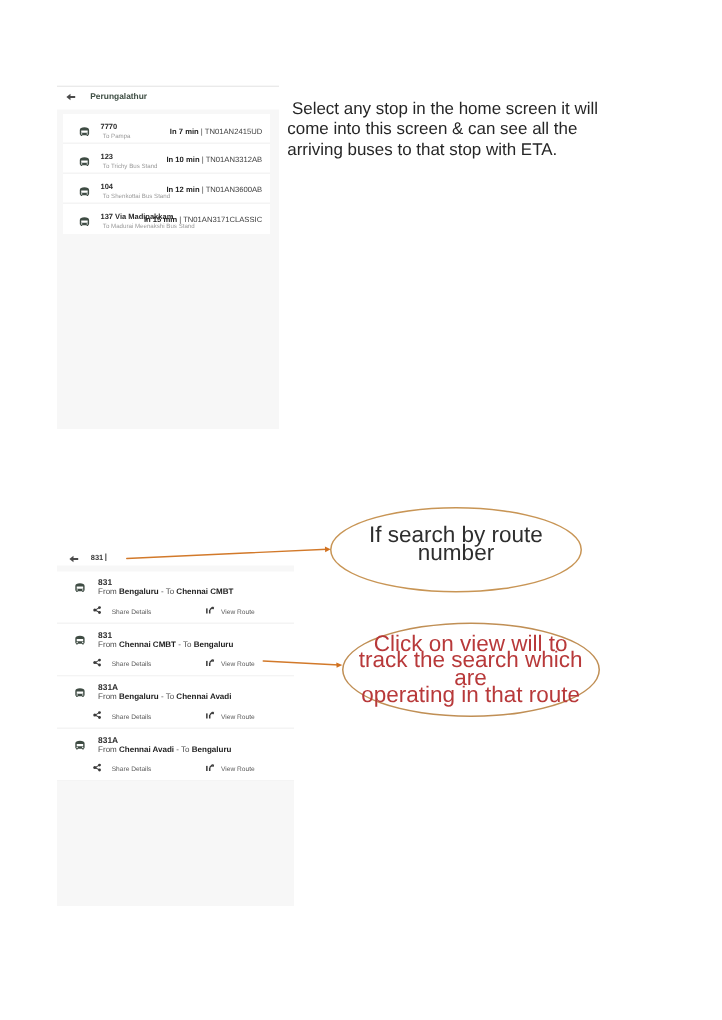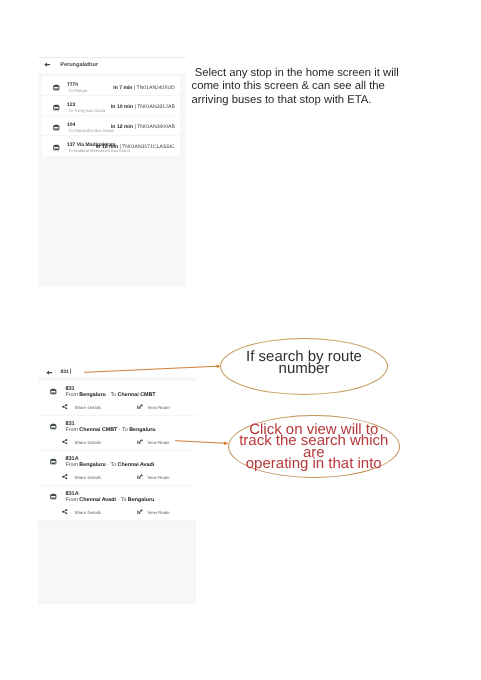--- a/index.html
+++ b/index.html
@@ -245,21 +245,21 @@
     <div class="ctext up3" style="color:#2e2e2e;">
       <div>If search by route number</div>
     </div>
   </div>
 
   <div class="callout" style="left:228px;top:415px;width:171.5px;height:63px;">
     <div class="ring" style="border-color:#c08f55;"></div>
     <div class="ctext" style="color:#b8393a;">
       <div>Click on view will to</div>
       <div>track the search which are</div>
-      <div>operating in that into</div>
+      <div>operating in that route</div>
     </div>
   </div>
 
   <svg style="position:absolute;left:0;top:0;width:481px;height:680px;pointer-events:none;">
     <g stroke="#d2792a" stroke-width="0.95" fill="none" stroke-linecap="round">
       <line x1="84.5" y1="372.3" x2="218" y2="366.2"></line>
       <line x1="175.5" y1="440.7" x2="226" y2="443.3"></line>
     </g>
     <polygon points="220.4,366.2 216.6,364.4 216.8,368.1" fill="#d2711f"></polygon>
     <polygon points="228.2,443.3 224.2,441.6 224.4,445.2" fill="#d2711f"></polygon>

